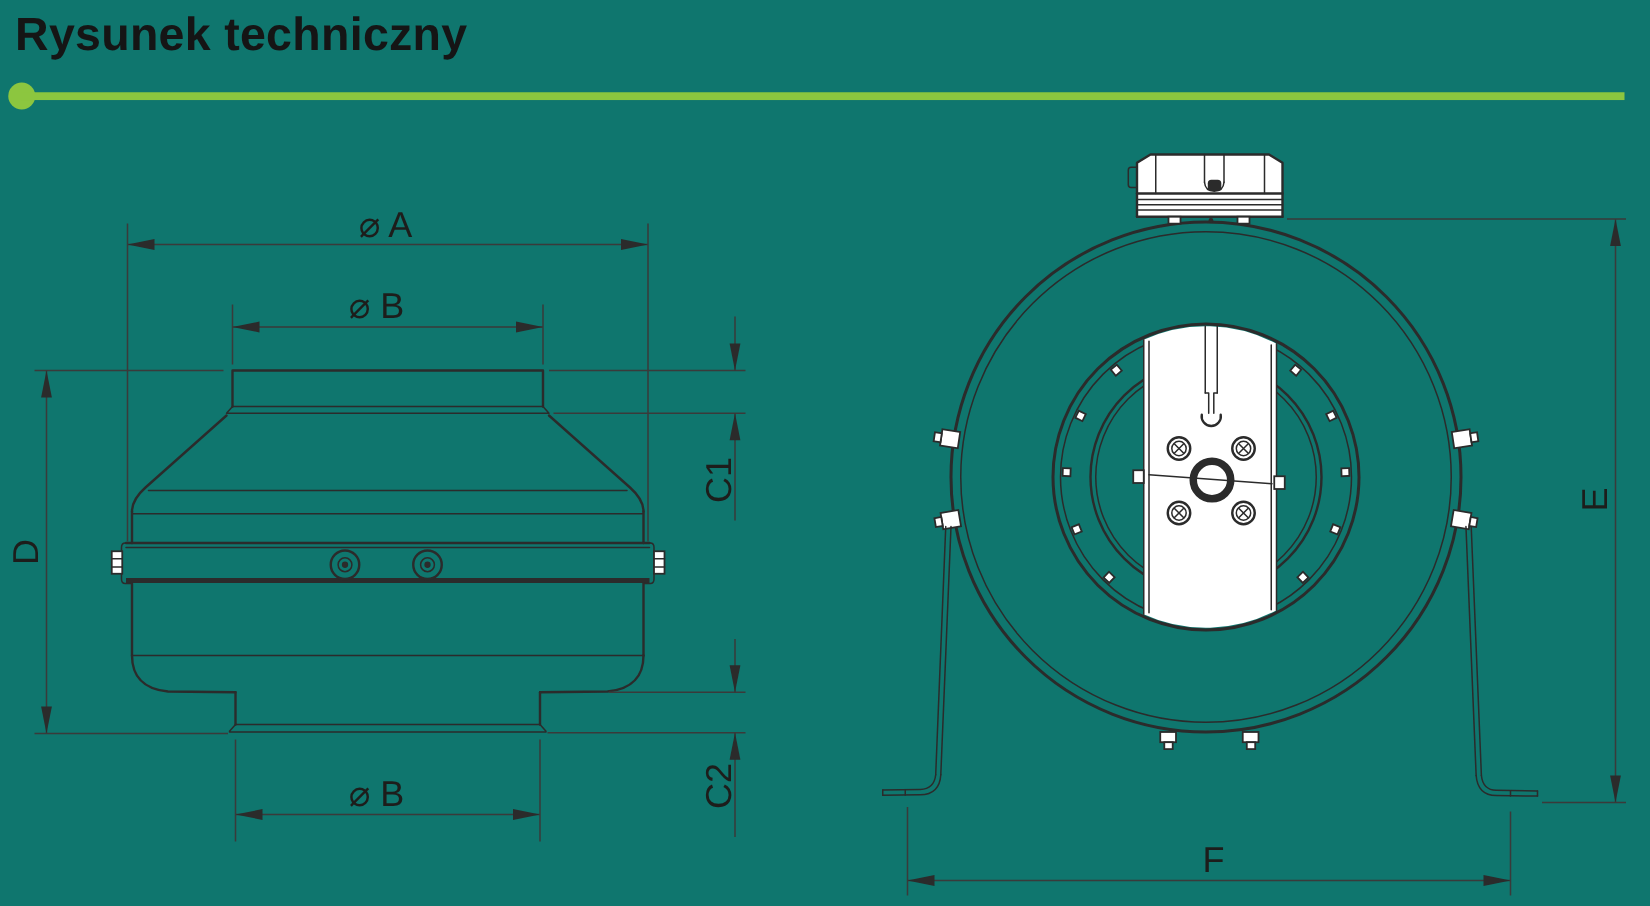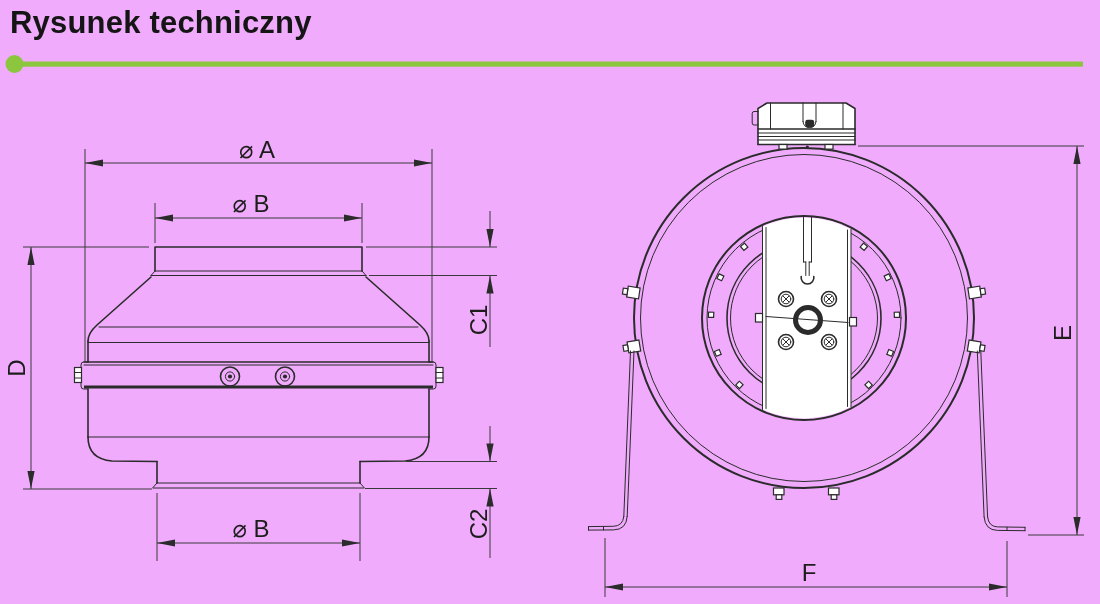--- a/index.html
+++ b/index.html
@@ -1,16 +1,16 @@
 <!DOCTYPE html>
 <html><head>
 <meta charset="utf-8">
 <style>
   html,body{margin:0;padding:0;background:#fff;}
-  .stage{position:relative;width:1100px;height:604px;background:#f0abfc;overflow:hidden;
+  .stage{position:relative;width:1100px;height:604px;background:#0f766e;overflow:hidden;
          font-family:"Liberation Sans","DejaVu Sans",sans-serif;}
   .page-title{position:absolute;left:10px;top:5px;margin:0;font-size:31px;font-weight:bold;
               color:#151515;letter-spacing:.2px;}
   svg.drawing{position:absolute;left:0;top:0;}
   .o{fill:none;stroke:#2b2b2b;stroke-width:1.6;stroke-linecap:round;stroke-linejoin:round;}
   .o2{fill:none;stroke:#2b2b2b;stroke-width:2;stroke-linecap:round;stroke-linejoin:round;}
   .t{fill:none;stroke:#2b2b2b;stroke-width:1;stroke-linecap:round;stroke-linejoin:round;}
   .d{fill:none;stroke:#3a3a3a;stroke-width:1;stroke-linecap:butt;}
   .a{fill:#2b2b2b;stroke:none;}
   .w{fill:#ffffff;stroke:#2b2b2b;stroke-width:1.2;}

